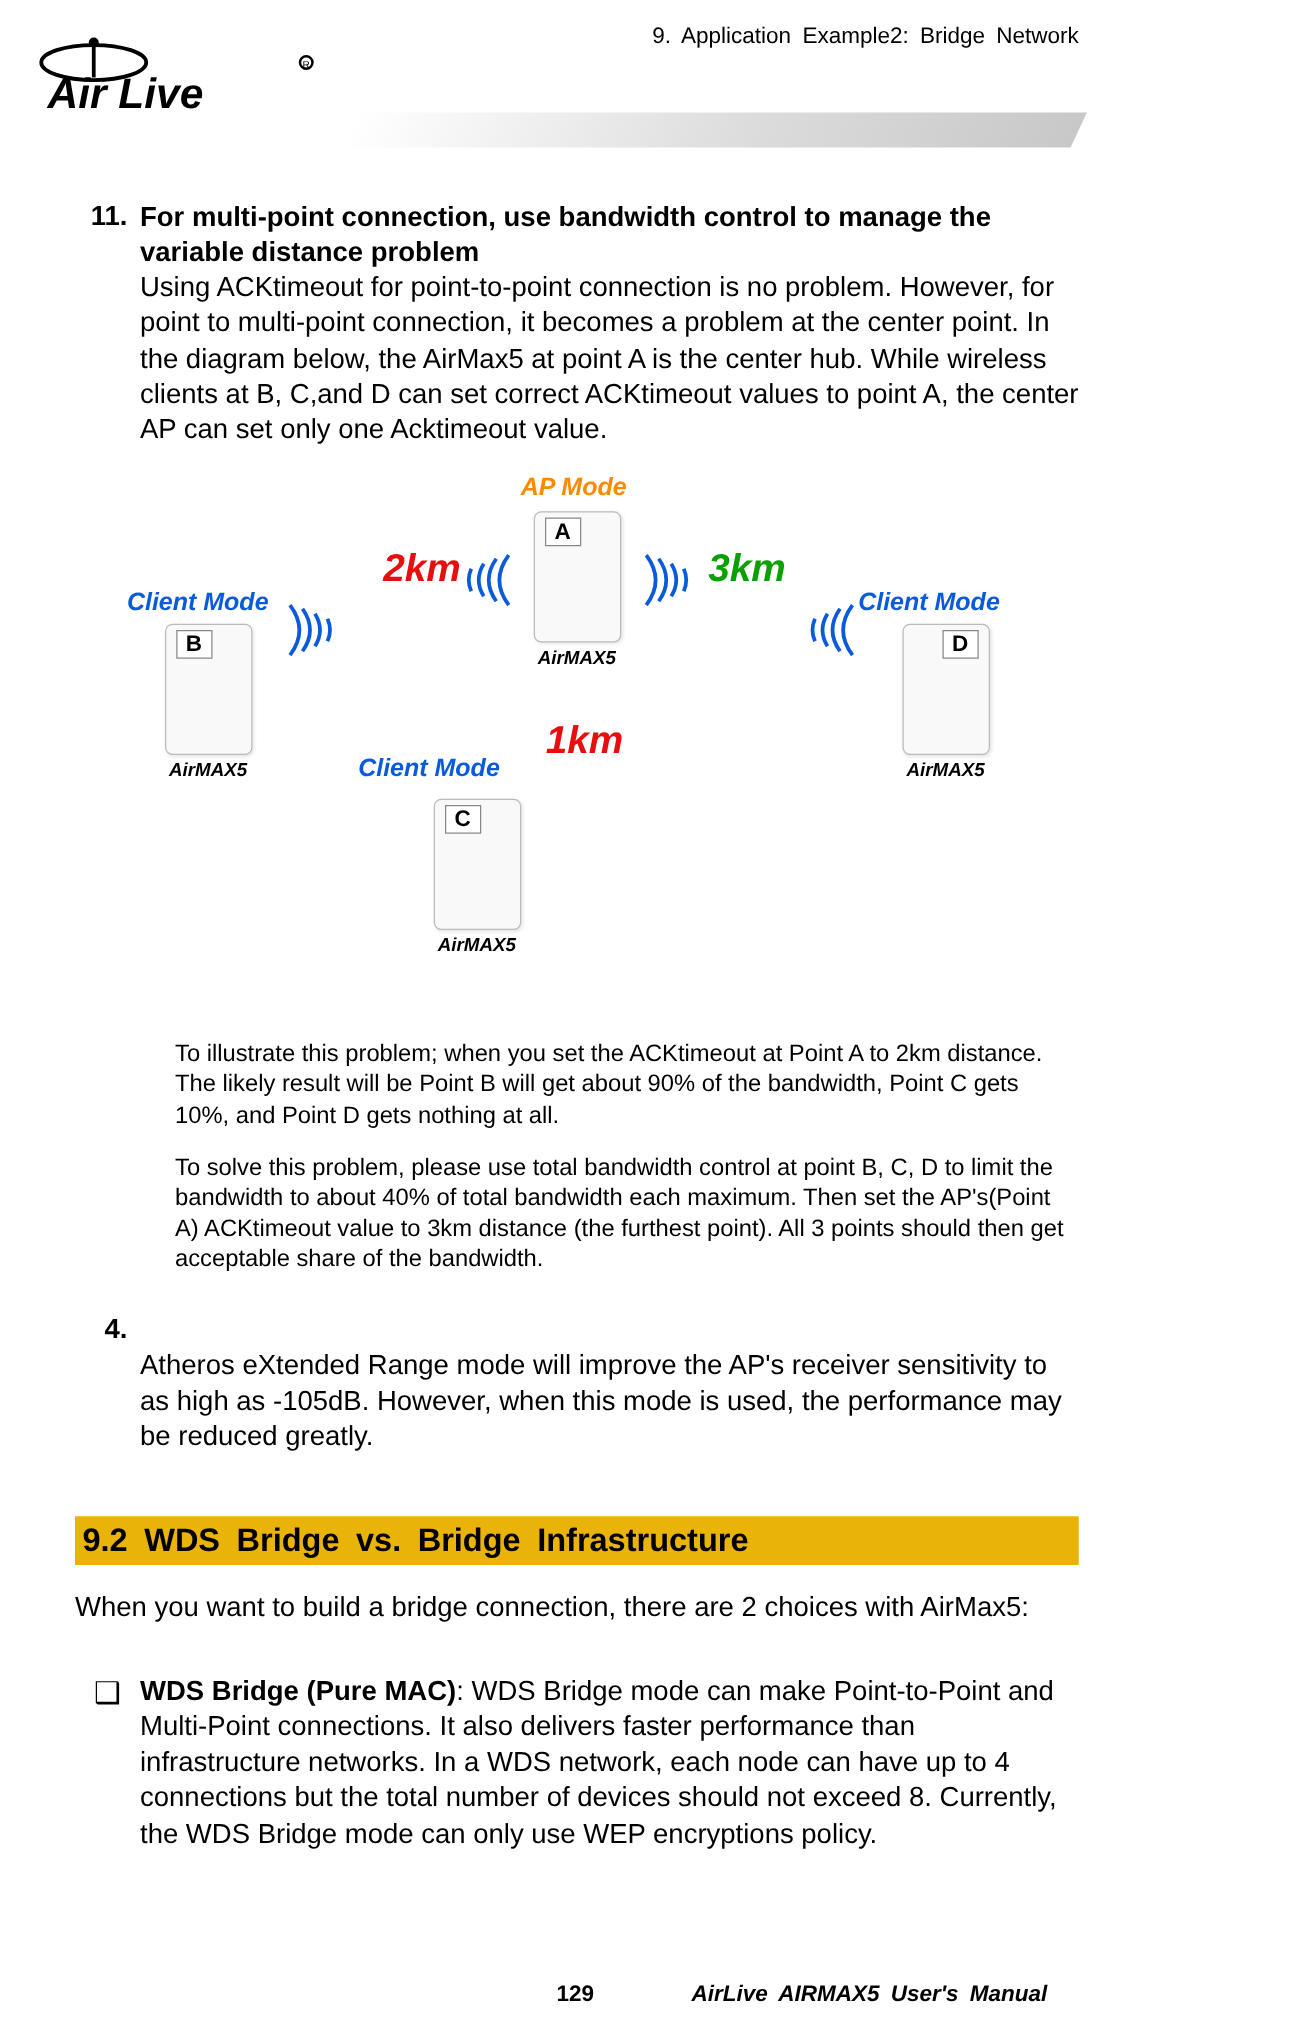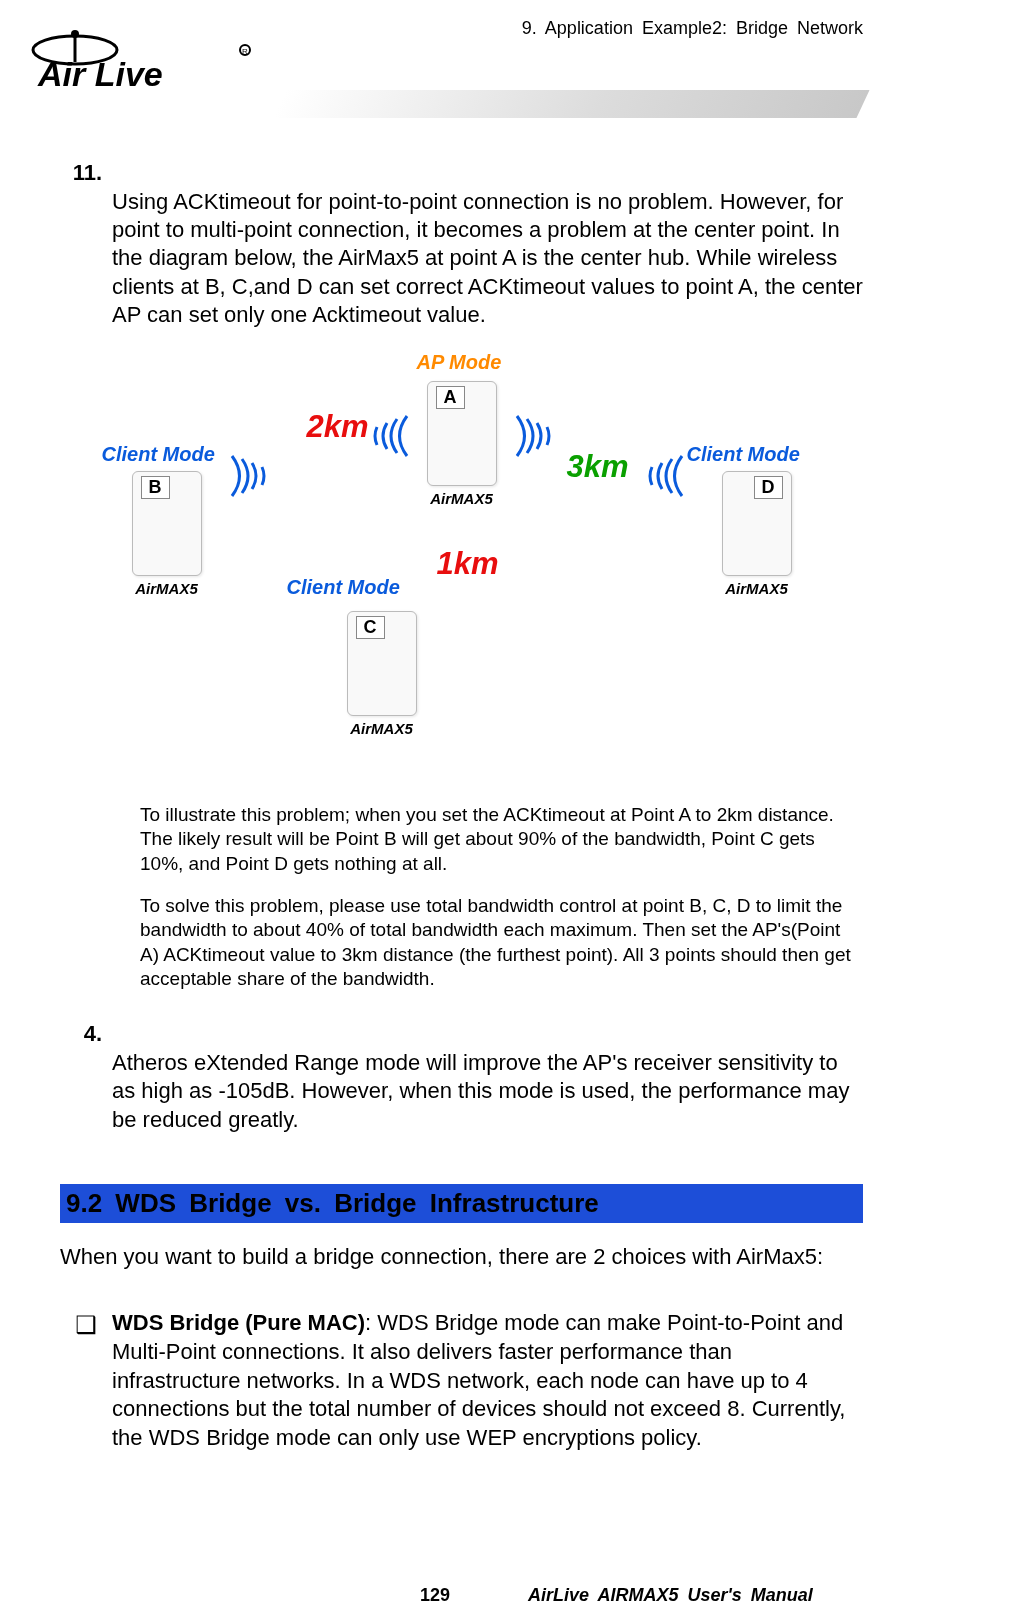--- a/index.html
+++ b/index.html
@@ -127,21 +127,21 @@
   }
   .dist-2km { color: #e80e0e; }
   .dist-3km { color: #0aa000; }
   .dist-1km { color: #e80e0e; }
   .waves {
     position: absolute;
     width: 60px;
     height: 50px;
   }
   .section-heading {
-    background: #1d4ed8;
+    background: #eab308;
     font-size: 26px;
     font-weight: bold;
     padding: 4px 6px;
     margin-top: 50px;
     margin-bottom: 20px;
     word-spacing: 6px;
   }
   .body-line {
     font-size: 22px;
     line-height: 1.3;
@@ -157,21 +157,21 @@
     flex-shrink: 0;
     font-size: 24px;
     text-align: center;
   }
   .footer {
     position: absolute;
     bottom: 12px;
     left: 60px;
     right: 60px;
     display: flex;
-    justify-content: flex-start;
+    justify-content: center;
     font-size: 18px;
     gap: 42px;
   }
   .footer .pagenum {
     font-weight: bold;
     margin-left: 360px;
   }
   .footer .manual {
     font-style: italic;
     font-weight: bold;
@@ -197,21 +197,21 @@
     </svg>
   </div>
 
   <div class="hr-gradient"></div>
 
   <div class="content">
 
     <div class="list-item">
       <div class="list-num">11.</div>
       <div class="list-body">
-        <br>
+        <span class="heading">For multi-point connection, use bandwidth control to manage the variable distance problem</span><br>
         <span>Using ACKtimeout for point-to-point connection is no problem.    However, for point to multi-point connection, it becomes a problem at the center point.    In the diagram below, the AirMax5 at point A is the center hub.    While wireless clients at B, C,and D can set correct ACKtimeout values to point A, the center AP can set only one Acktimeout value.</span>
       </div>
     </div>
 
     <div class="diagram-outer">
       <div class="diagram">
 
         <div class="mode-label mode-ap" style="top:0px; left:305px;">AP Mode</div>
 
         
@@ -226,21 +226,21 @@
         <div class="dist-label dist-2km" style="top:58px; left:195px;">2km</div>
         
         <svg class="waves" style="top:60px; left:245px;" viewBox="0 0 60 50">
           <path d="M50 5 Q35 25 50 45" fill="none" stroke="#0a5bdc" stroke-width="3"></path>
           <path d="M40 8 Q28 25 40 42" fill="none" stroke="#0a5bdc" stroke-width="3"></path>
           <path d="M30 12 Q22 25 30 38" fill="none" stroke="#0a5bdc" stroke-width="3"></path>
           <path d="M20 16 Q16 25 20 34" fill="none" stroke="#0a5bdc" stroke-width="3"></path>
         </svg>
 
         
-        <div class="dist-label dist-3km" style="top:58px; left:455px;margin-top:40px;">3km</div>
+        <div class="dist-label dist-3km" style="top:58px; left:455px;">3km</div>
         
         <svg class="waves" style="top:60px; left:395px;" viewBox="0 0 60 50">
           <path d="M10 5 Q25 25 10 45" fill="none" stroke="#0a5bdc" stroke-width="3"></path>
           <path d="M20 8 Q32 25 20 42" fill="none" stroke="#0a5bdc" stroke-width="3"></path>
           <path d="M30 12 Q38 25 30 38" fill="none" stroke="#0a5bdc" stroke-width="3"></path>
           <path d="M40 16 Q44 25 40 34" fill="none" stroke="#0a5bdc" stroke-width="3"></path>
         </svg>
 
         
         <div class="mode-label mode-client" style="top:92px; left:-10px;">Client Mode</div>

